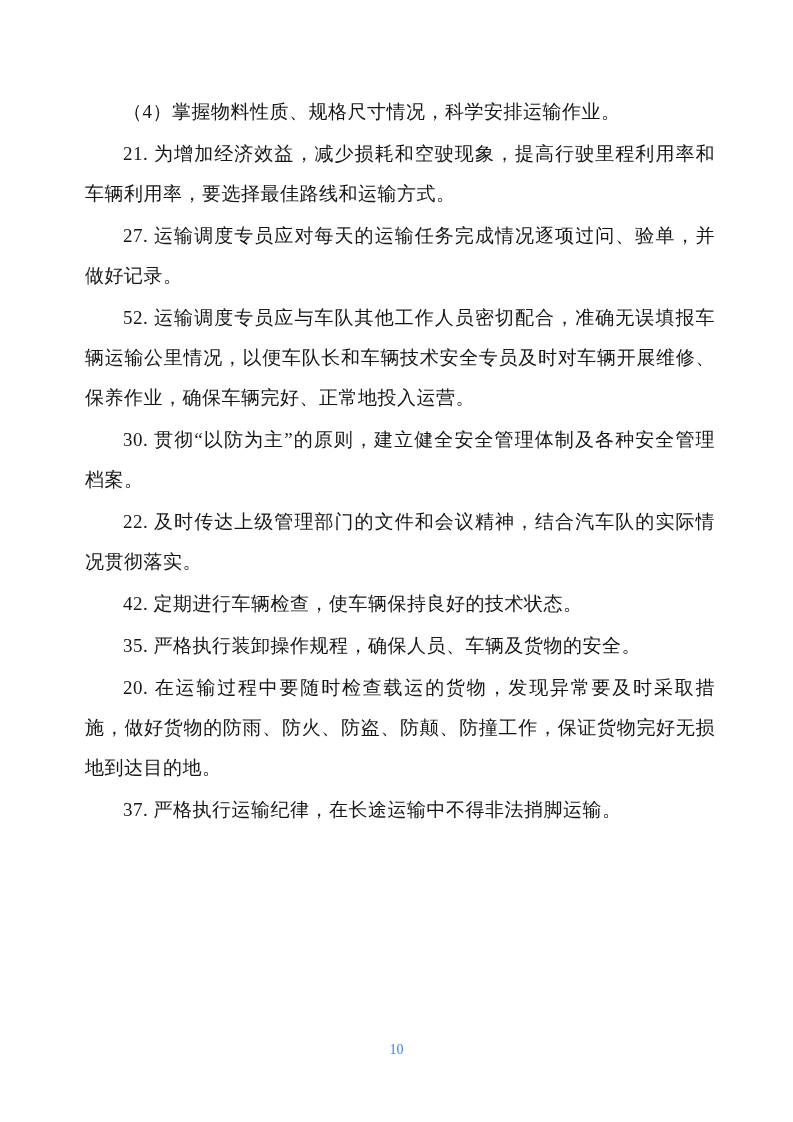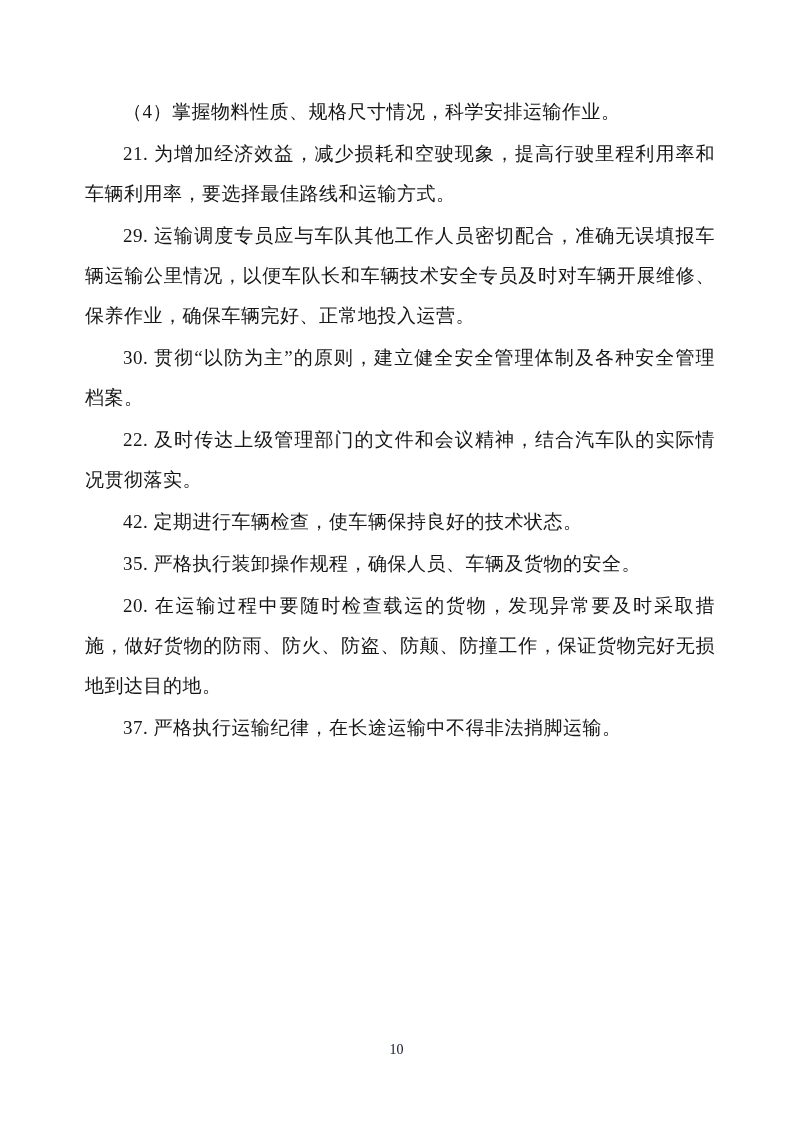--- a/index.html
+++ b/index.html
@@ -32,32 +32,33 @@
     word-break: break-all;
   }
   .doc-footer {
     position: absolute;
     top: 1040px;
     left: 0;
     width: 100%;
     text-align: center;
     font-size: 14px;
     line-height: 20px;
-    color: #0f172a;
+    color: #3b82f6;
     font-family: "Liberation Serif", "DejaVu Serif", serif;
   }
 </style>
 </head>
 <body>
 
 <div class="doc-page">
   <div class="doc-content">
     <p class="para">（4）掌握物料性质、规格尺寸情况，科学安排运输作业。</p>
     <p class="para">21. 为增加经济效益，减少损耗和空驶现象，提高行驶里程利用率和车辆利用率，要选择最佳路线和运输方式。</p>
-    <p class="para">29. 运输调度专员应与车队其他工作人员密切配合，准确无误填报车辆运输公里情况，以便车队长和车辆技术安全专员及时对车辆开展维修、保养作业，确保车辆完好、正常地投入运营。</p>
+    <p class="para">27. 运输调度专员应对每天的运输任务完成情况逐项过问、验单，并做好记录。</p>
+    <p class="para">52. 运输调度专员应与车队其他工作人员密切配合，准确无误填报车辆运输公里情况，以便车队长和车辆技术安全专员及时对车辆开展维修、保养作业，确保车辆完好、正常地投入运营。</p>
     <p class="para">30. 贯彻“以防为主”的原则，建立健全安全管理体制及各种安全管理档案。</p>
     <p class="para">22. 及时传达上级管理部门的文件和会议精神，结合汽车队的实际情况贯彻落实。</p>
     <p class="para">42. 定期进行车辆检查，使车辆保持良好的技术状态。</p>
     <p class="para">35. 严格执行装卸操作规程，确保人员、车辆及货物的安全。</p>
     <p class="para">20. 在运输过程中要随时检查载运的货物，发现异常要及时采取措施，做好货物的防雨、防火、防盗、防颠、防撞工作，保证货物完好无损地到达目的地。</p>
     <p class="para">37. 严格执行运输纪律，在长途运输中不得非法捎脚运输。</p>
   </div>
   <div class="doc-footer">10</div>
 </div>
 

